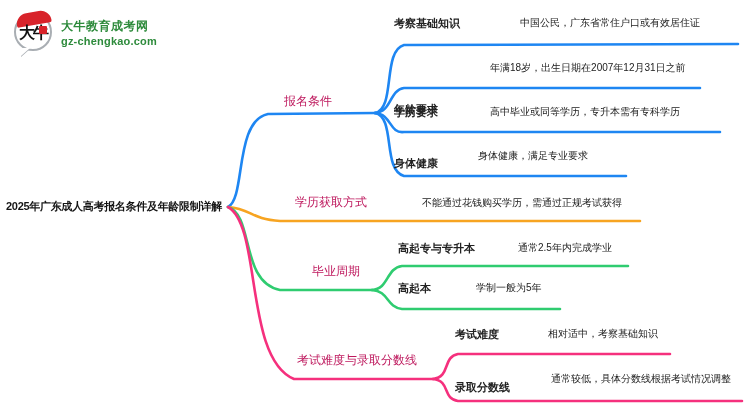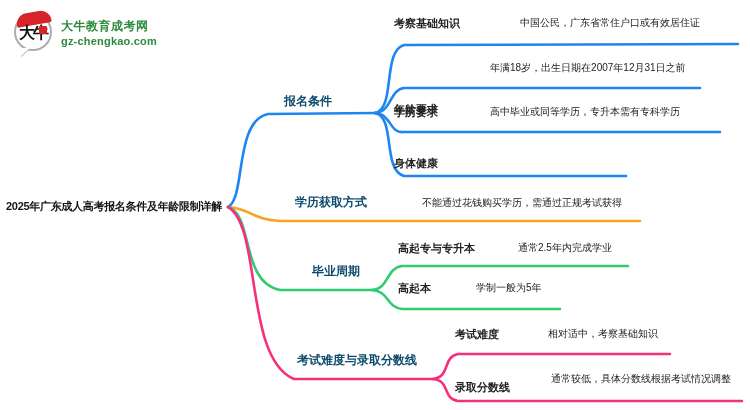--- a/index.html
+++ b/index.html
@@ -2,21 +2,21 @@
 <html><head>
 <meta charset="utf-8">
 <style>
   html,body{margin:0;padding:0;}
   body{font-family:"Liberation Sans","DejaVu Sans",sans-serif;background:#ffffff;}
   .stage{position:relative;width:750px;height:410px;background:#ffffff;overflow:hidden;}
   svg.lines{position:absolute;left:0;top:0;width:750px;height:410px;}
   svg.lines path{fill:none;stroke-width:2.6;stroke-linecap:round;stroke-linejoin:round;}
   .txt{position:absolute;white-space:nowrap;color:#1e1e1e;line-height:1.3;}
   .root-title{font-size:11px;font-weight:700;letter-spacing:-0.3px;color:#141414;}
-  .branch-label{font-size:12px;font-weight:700;color:#0c4a6e;}
+  .branch-label{font-size:12px;font-weight:400;color:#be185d;}
   .child-label{font-size:11px;font-weight:600;color:#222;}
   .child-value{font-size:10px;font-weight:500;color:#222;}
   
   .logo{position:absolute;left:14px;top:13px;display:flex;align-items:center;gap:9px;cursor:pointer;}
   .logo-icon{position:relative;width:38px;height:38px;background:#fff;border:2px solid #a9aeb3;border-radius:50%;box-sizing:border-box;}
   .logo-arc{position:absolute;left:0px;top:-3px;width:35px;height:13px;background:#d8232a;border-radius:17px 17px 3px 3px;transform:rotate(-10deg);}
   .logo-chars{position:absolute;left:3px;top:8px;font-size:16px;font-weight:700;color:#111;letter-spacing:-2px;}
   .logo-seal{position:absolute;right:3px;top:11px;width:8px;height:8px;background:#d8232a;border-radius:1px;}
   .logo-tail{position:absolute;left:5px;bottom:-7px;width:0;height:0;border-left:9px solid #fff;border-bottom:8px solid transparent;filter:drop-shadow(0 1px 0 #a9aeb3);}
   .logo-title{color:#2e8b3c;font-weight:700;font-size:12px;letter-spacing:0.5px;}
@@ -62,20 +62,21 @@
   <div class="txt root-title" style="left:6px;top:199px;">2025年广东成人高考报名条件及年龄限制详解</div>
 
   <div class="txt branch-label" style="left:284px;top:94px;">报名条件</div>
   <div class="txt child-label" style="left:394px;top:16px;">考察基础知识</div>
   <div class="txt child-value" style="left:520px;top:16px;">中国公民，广东省常住户口或有效居住证</div>
   <div class="txt child-label" style="left:394px;top:61px;margin-top:41px;">年龄要求</div>
   <div class="txt child-value" style="left:490px;top:61px;">年满18岁，出生日期在2007年12月31日之前</div>
   <div class="txt child-label" style="left:394px;top:105px;">学历要求</div>
   <div class="txt child-value" style="left:490px;top:105px;">高中毕业或同等学历，专升本需有专科学历</div>
   <div class="txt child-label" style="left:394px;top:148px;margin-top:8px;">身体健康</div>
+  <div class="txt child-value" style="left:478px;top:149px;">身体健康，满足专业要求</div>
 
   <div class="txt branch-label" style="left:295px;top:195px;">学历获取方式</div>
   <div class="txt child-value" style="left:422px;top:196px;">不能通过花钱购买学历，需通过正规考试获得</div>
 
   <div class="txt branch-label" style="left:312px;top:264px;">毕业周期</div>
   <div class="txt child-label" style="left:398px;top:241px;">高起专与专升本</div>
   <div class="txt child-value" style="left:518px;top:241px;">通常2.5年内完成学业</div>
   <div class="txt child-label" style="left:398px;top:281px;">高起本</div>
   <div class="txt child-value" style="left:476px;top:281px;">学制一般为5年</div>
 

